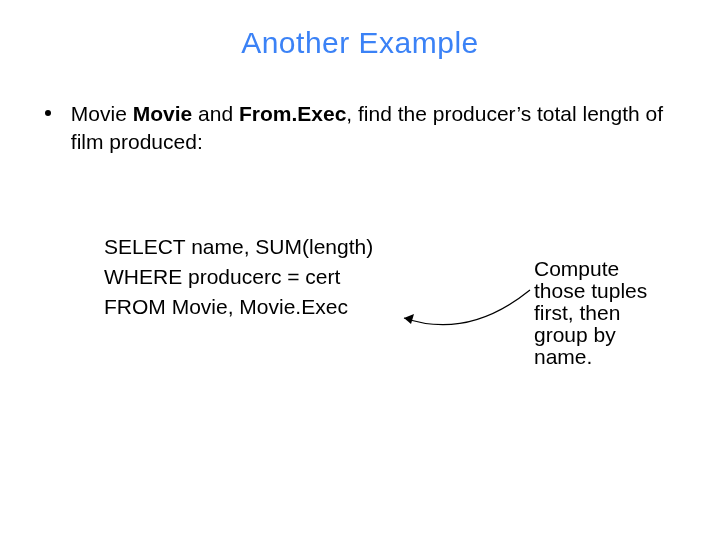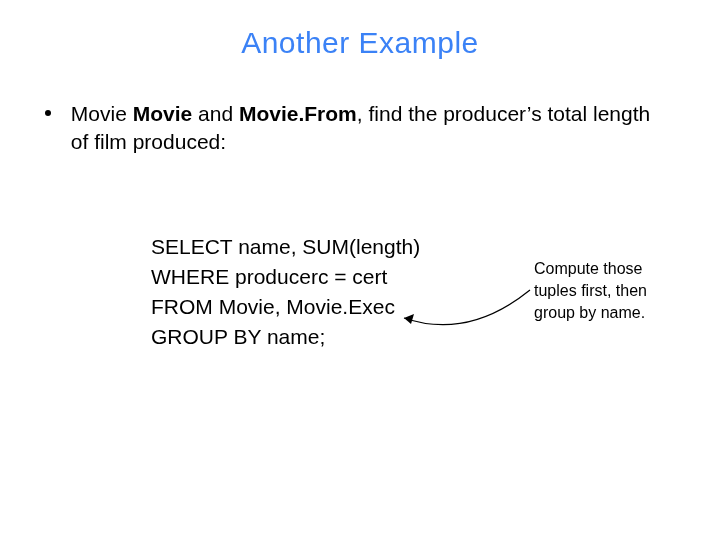--- a/index.html
+++ b/index.html
@@ -51,37 +51,36 @@
     width: 600px;
   }
   .sql-box {
     position: absolute;
     top: 232px;
     left: 104px;
     width: 284px;
     height: 120px;
     font-size: 21px;
     line-height: 30px;
-    margin-left: 47px;
   }
   .highlight {
     position: absolute;
     top: 289px;
     left: 96px;
     width: 304px;
     height: 62px;
     background: #70c9a8;
     z-index: -1;
   }
   .note {
     position: absolute;
     top: 258px;
     left: 534px;
     width: 130px;
-    font-size: 16px;
+    font-size: 21px;
     line-height: 22px;
   }
   svg.arrow {
     position: absolute;
     top: 290px;
     left: 398px;
     width: 135px;
     height: 60px;
     overflow: visible;
   }
@@ -89,31 +88,30 @@
 </head>
 <body>
 
 <div class="slide">
 
   <div class="title">Another Example</div>
 
   <div class="bullet-row">
     <span class="bullet-dot"></span>
     <span class="bullet-text">
-      <span>Movie </span><b>Movie</b><span> and </span><b>Movie.From</b><span>, find the producer’s total length of film produced:</span>
+      <span>Movie </span><b>Movie</b><span> and </span><b>From.Exec</b><span>, find the producer’s total length of film produced:</span>
     </span>
   </div>
 
   <div class="highlight"></div>
 
   <div class="sql-box">
     <div>SELECT name, SUM(length)</div>
     <div>WHERE producerc = cert</div>
     <div>FROM Movie, Movie.Exec</div>
-    <div>GROUP BY name;</div>
   </div>
 
   <svg class="arrow" viewBox="0 0 135 60">
     <path d="M 132 0 Q 70 50 6 28" stroke="#000" stroke-width="1.2" fill="none"></path>
     <path d="M 6 28 L 16 24 L 13 34 Z" fill="#000"></path>
   </svg>
 
   <div class="note">Compute those tuples first, then group by name.</div>
 
 </div>

